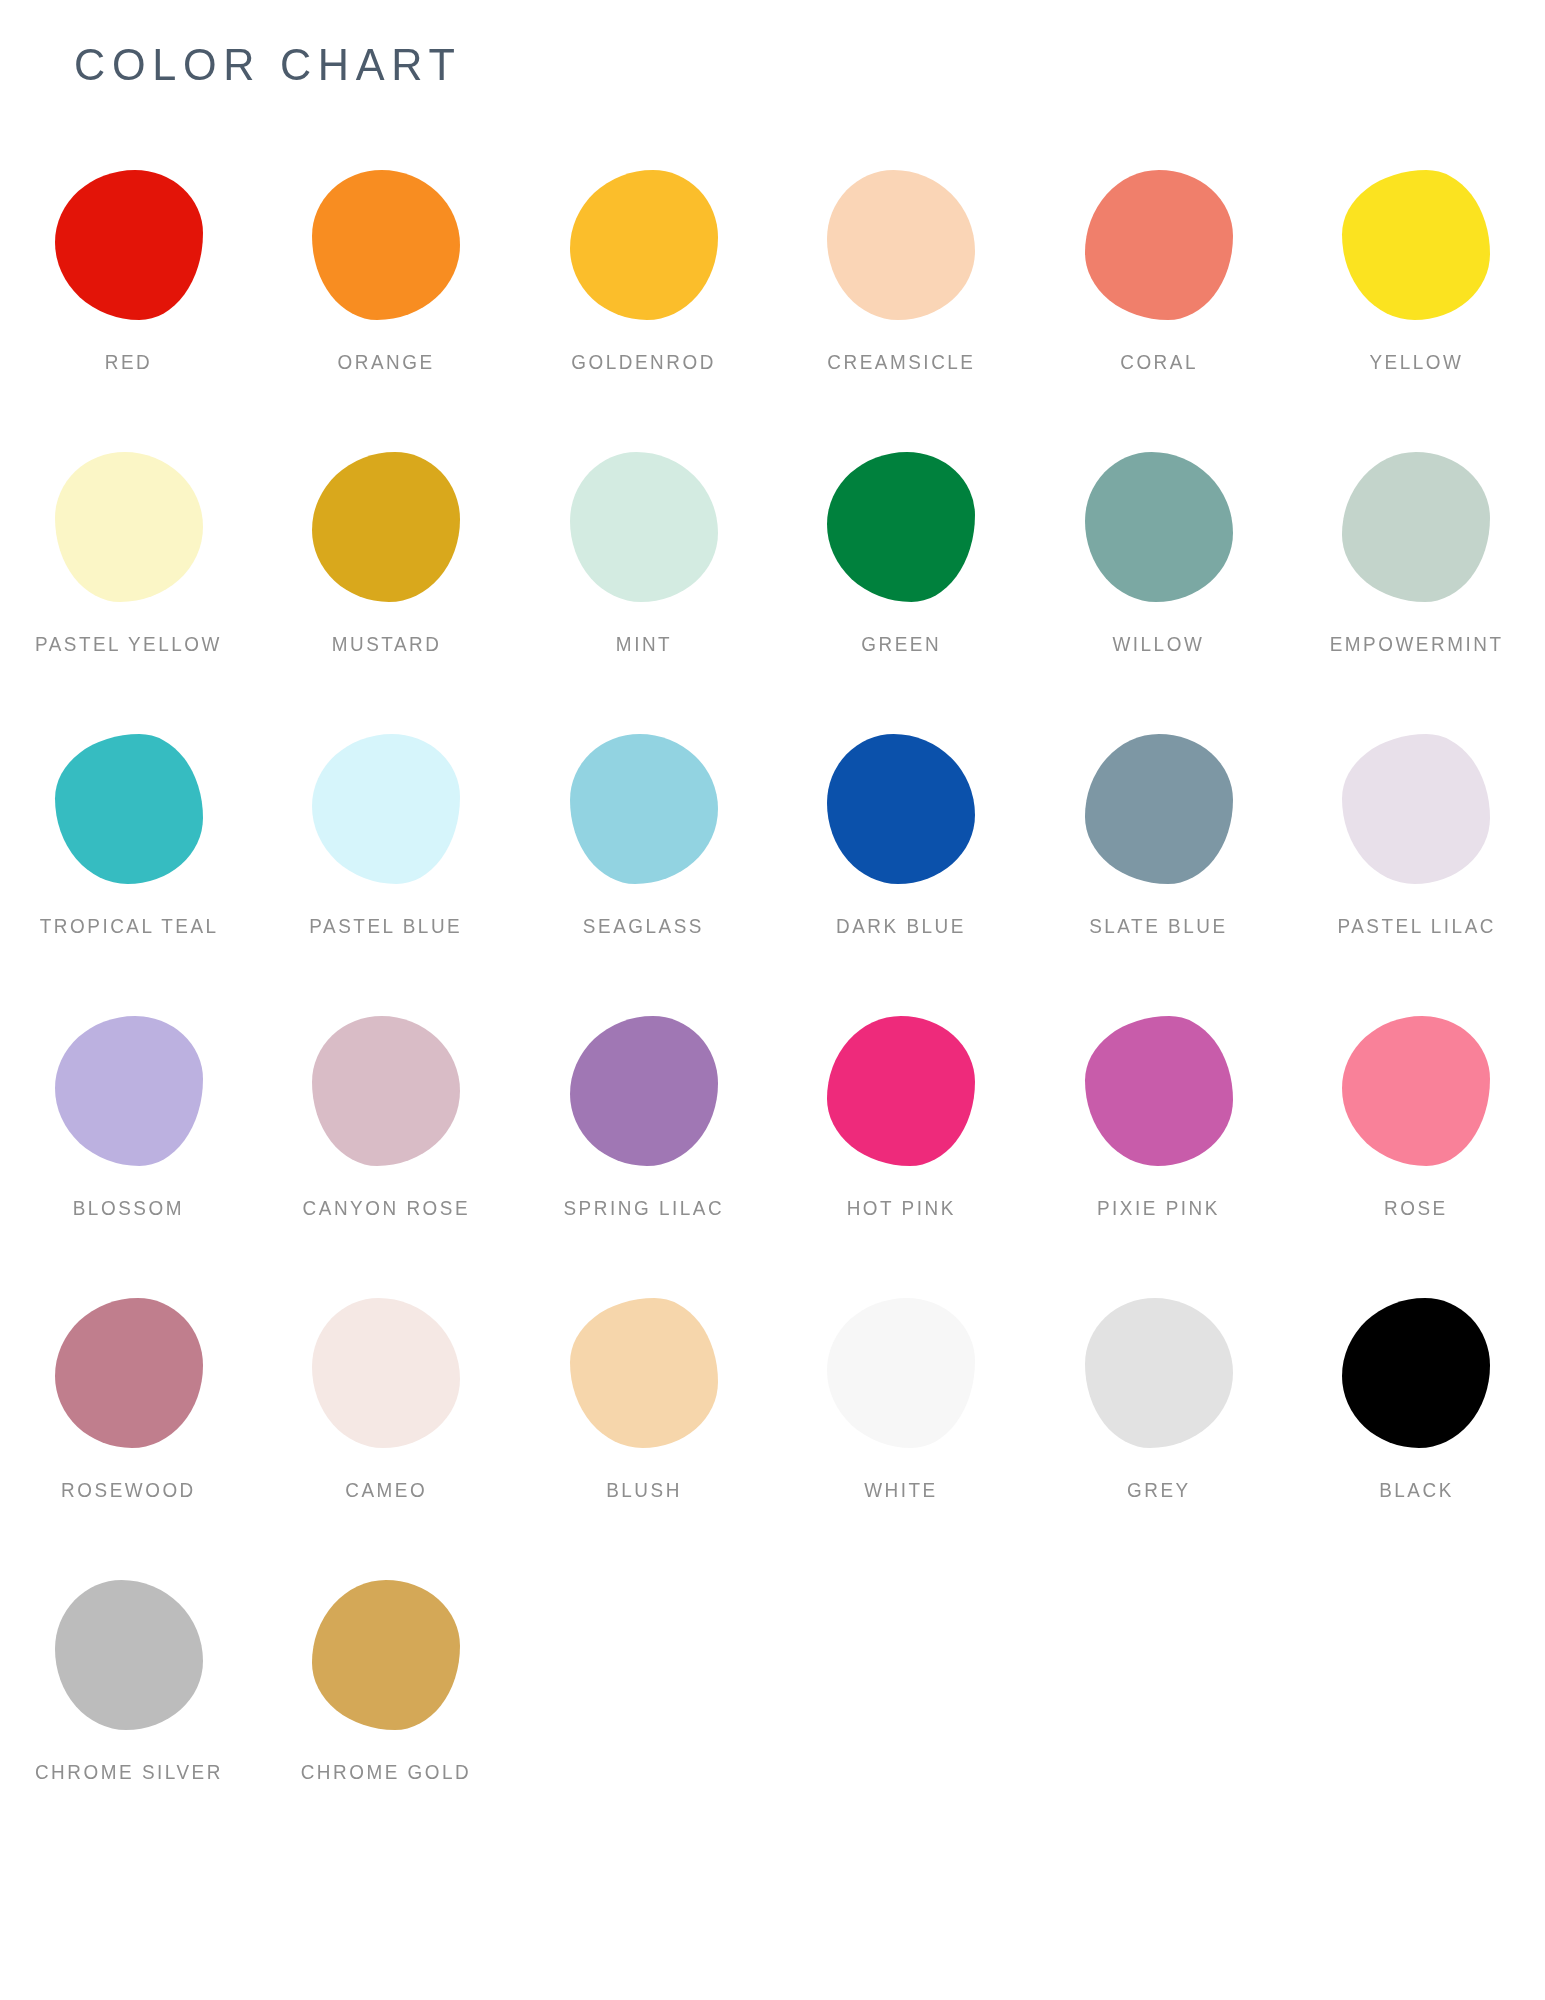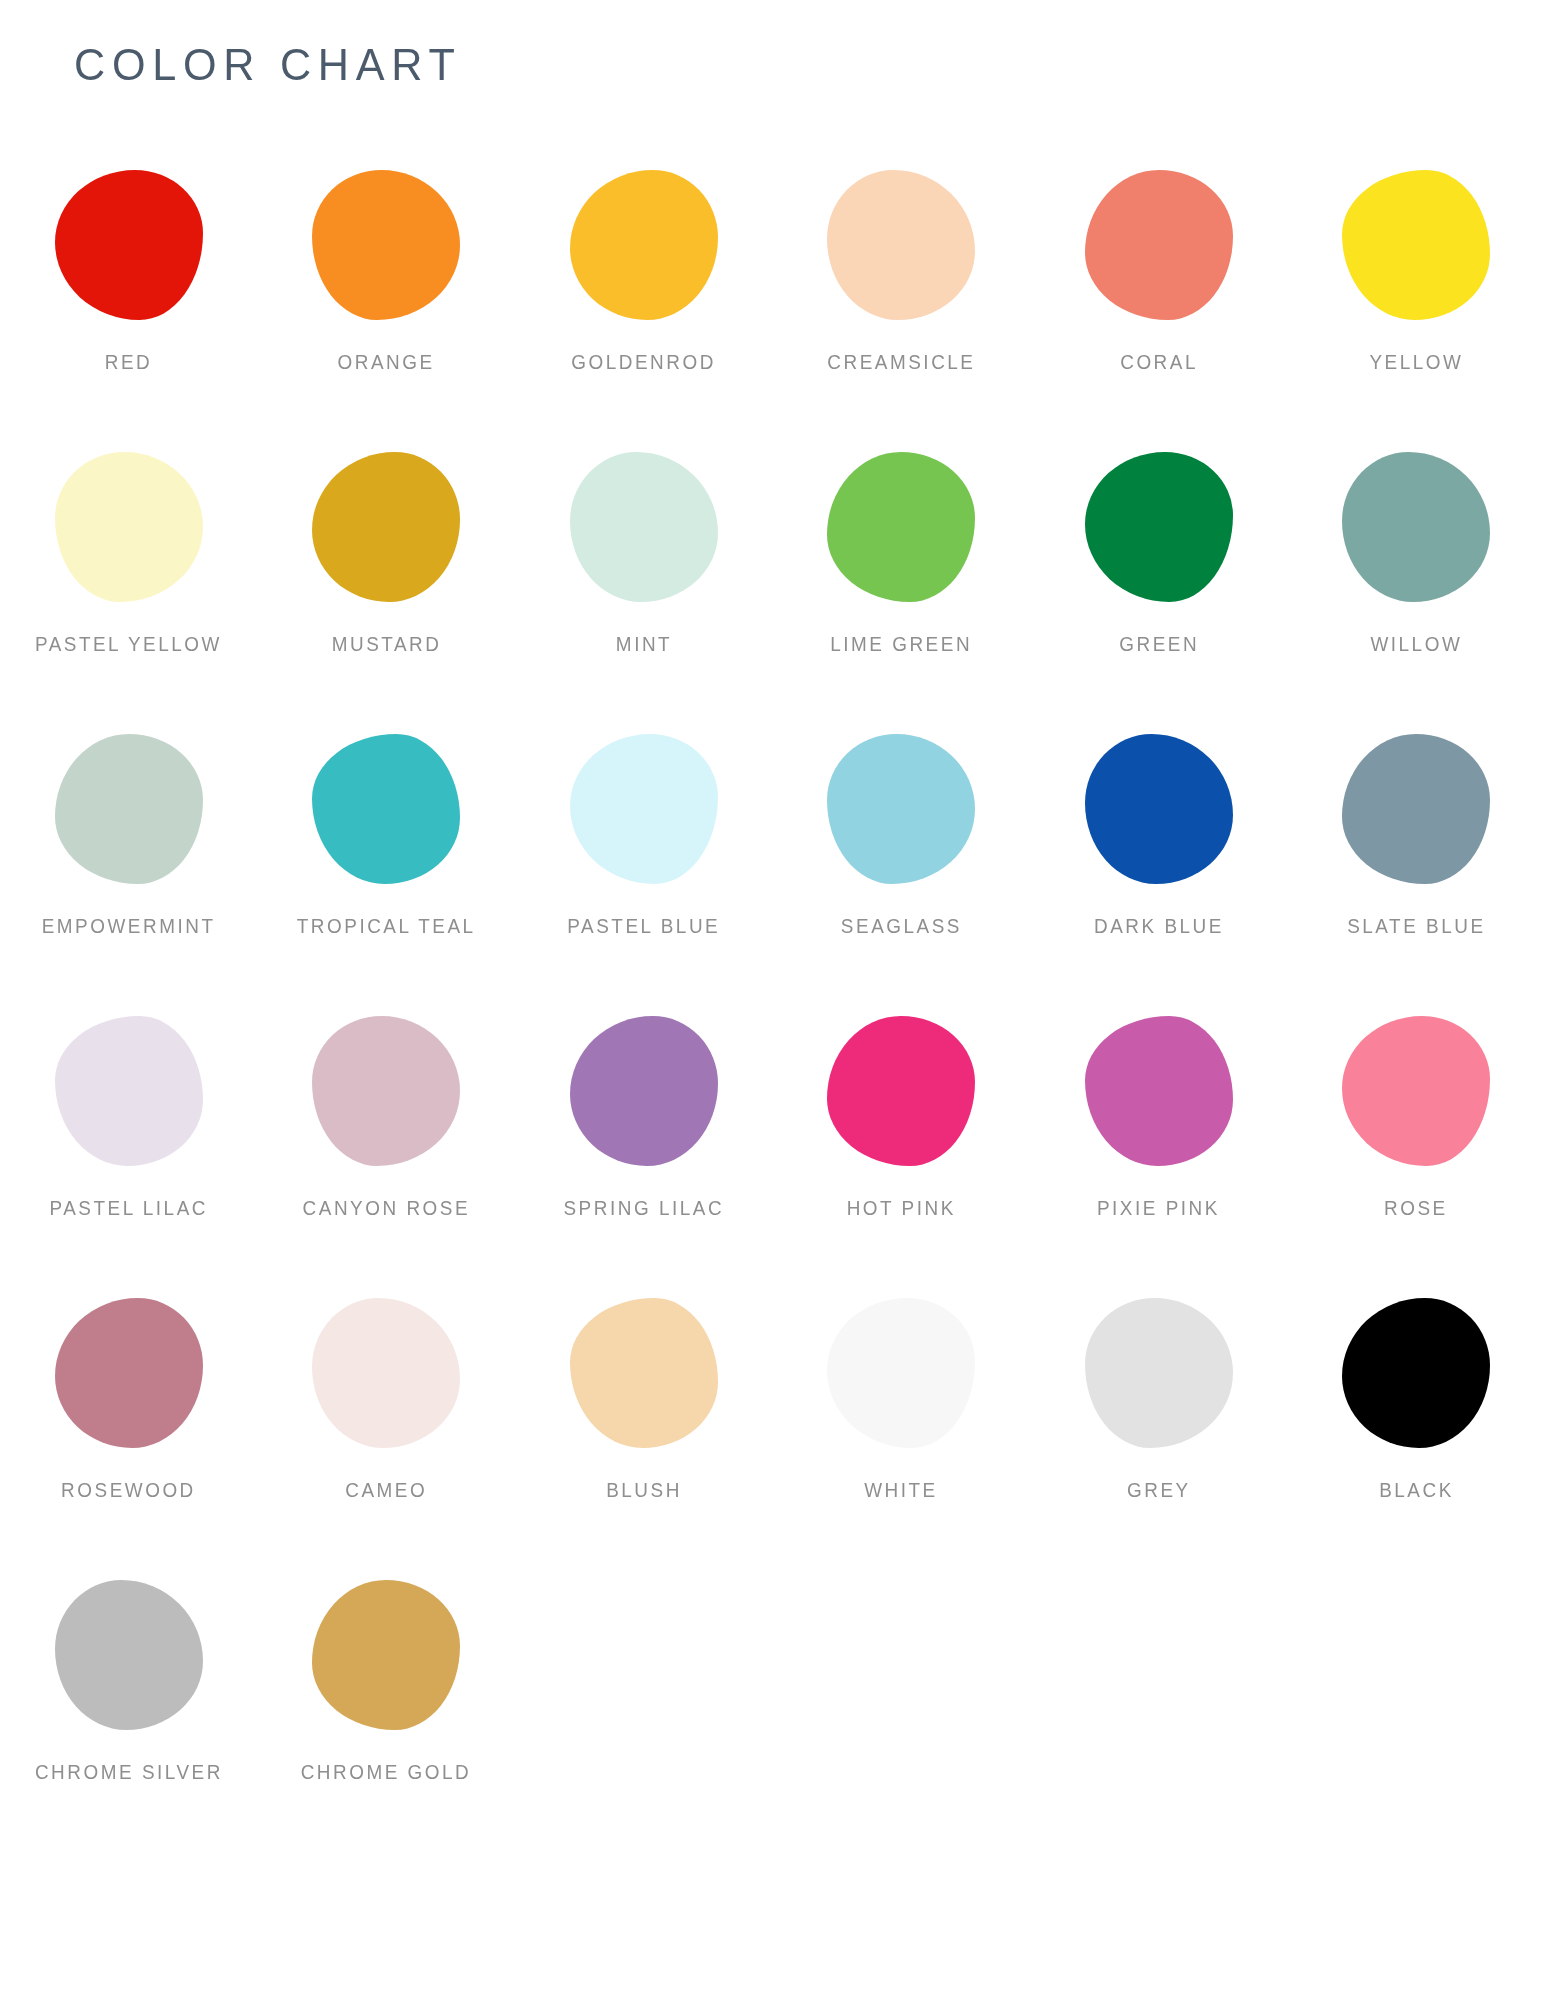--- a/index.html
+++ b/index.html
@@ -152,26 +152,20 @@
         <div class="swatch-label">MUSTARD</div>
       </div>
       <div class="swatch">
         <div class="blob-wrap">
           <div class="blob v3" style="background: rgb(211, 235, 225);"></div>
         </div>
         <div class="swatch-label">MINT</div>
       </div>
       <div class="swatch">
         <div class="blob-wrap">
-          <div class="blob v4" style="background: rgb(118, 197, 81);"></div>
-        </div>
-        <div class="swatch-label">LIME GREEN</div>
-      </div>
-      <div class="swatch">
-        <div class="blob-wrap">
           <div class="blob v0" style="background: rgb(0, 129, 61);"></div>
         </div>
         <div class="swatch-label">GREEN</div>
       </div>
       <div class="swatch">
         <div class="blob-wrap">
           <div class="blob v3" style="background: rgb(123, 168, 163);"></div>
         </div>
         <div class="swatch-label">WILLOW</div>
       </div>
@@ -212,20 +206,26 @@
         <div class="swatch-label">SLATE BLUE</div>
       </div>
       <div class="swatch">
         <div class="blob-wrap">
           <div class="blob v5" style="background: rgb(232, 224, 234);"></div>
         </div>
         <div class="swatch-label">PASTEL LILAC</div>
       </div>
       <div class="swatch">
         <div class="blob-wrap">
+          <div class="blob v0" style="background: rgb(188, 177, 224);"></div>
+        </div>
+        <div class="swatch-label">BLOSSOM</div>
+      </div>
+      <div class="swatch">
+        <div class="blob-wrap">
           <div class="blob v1" style="background: rgb(217, 188, 198);"></div>
         </div>
         <div class="swatch-label">CANYON ROSE</div>
       </div>
       <div class="swatch">
         <div class="blob-wrap">
           <div class="blob v2" style="background: rgb(160, 119, 180);"></div>
         </div>
         <div class="swatch-label">SPRING LILAC</div>
       </div>

